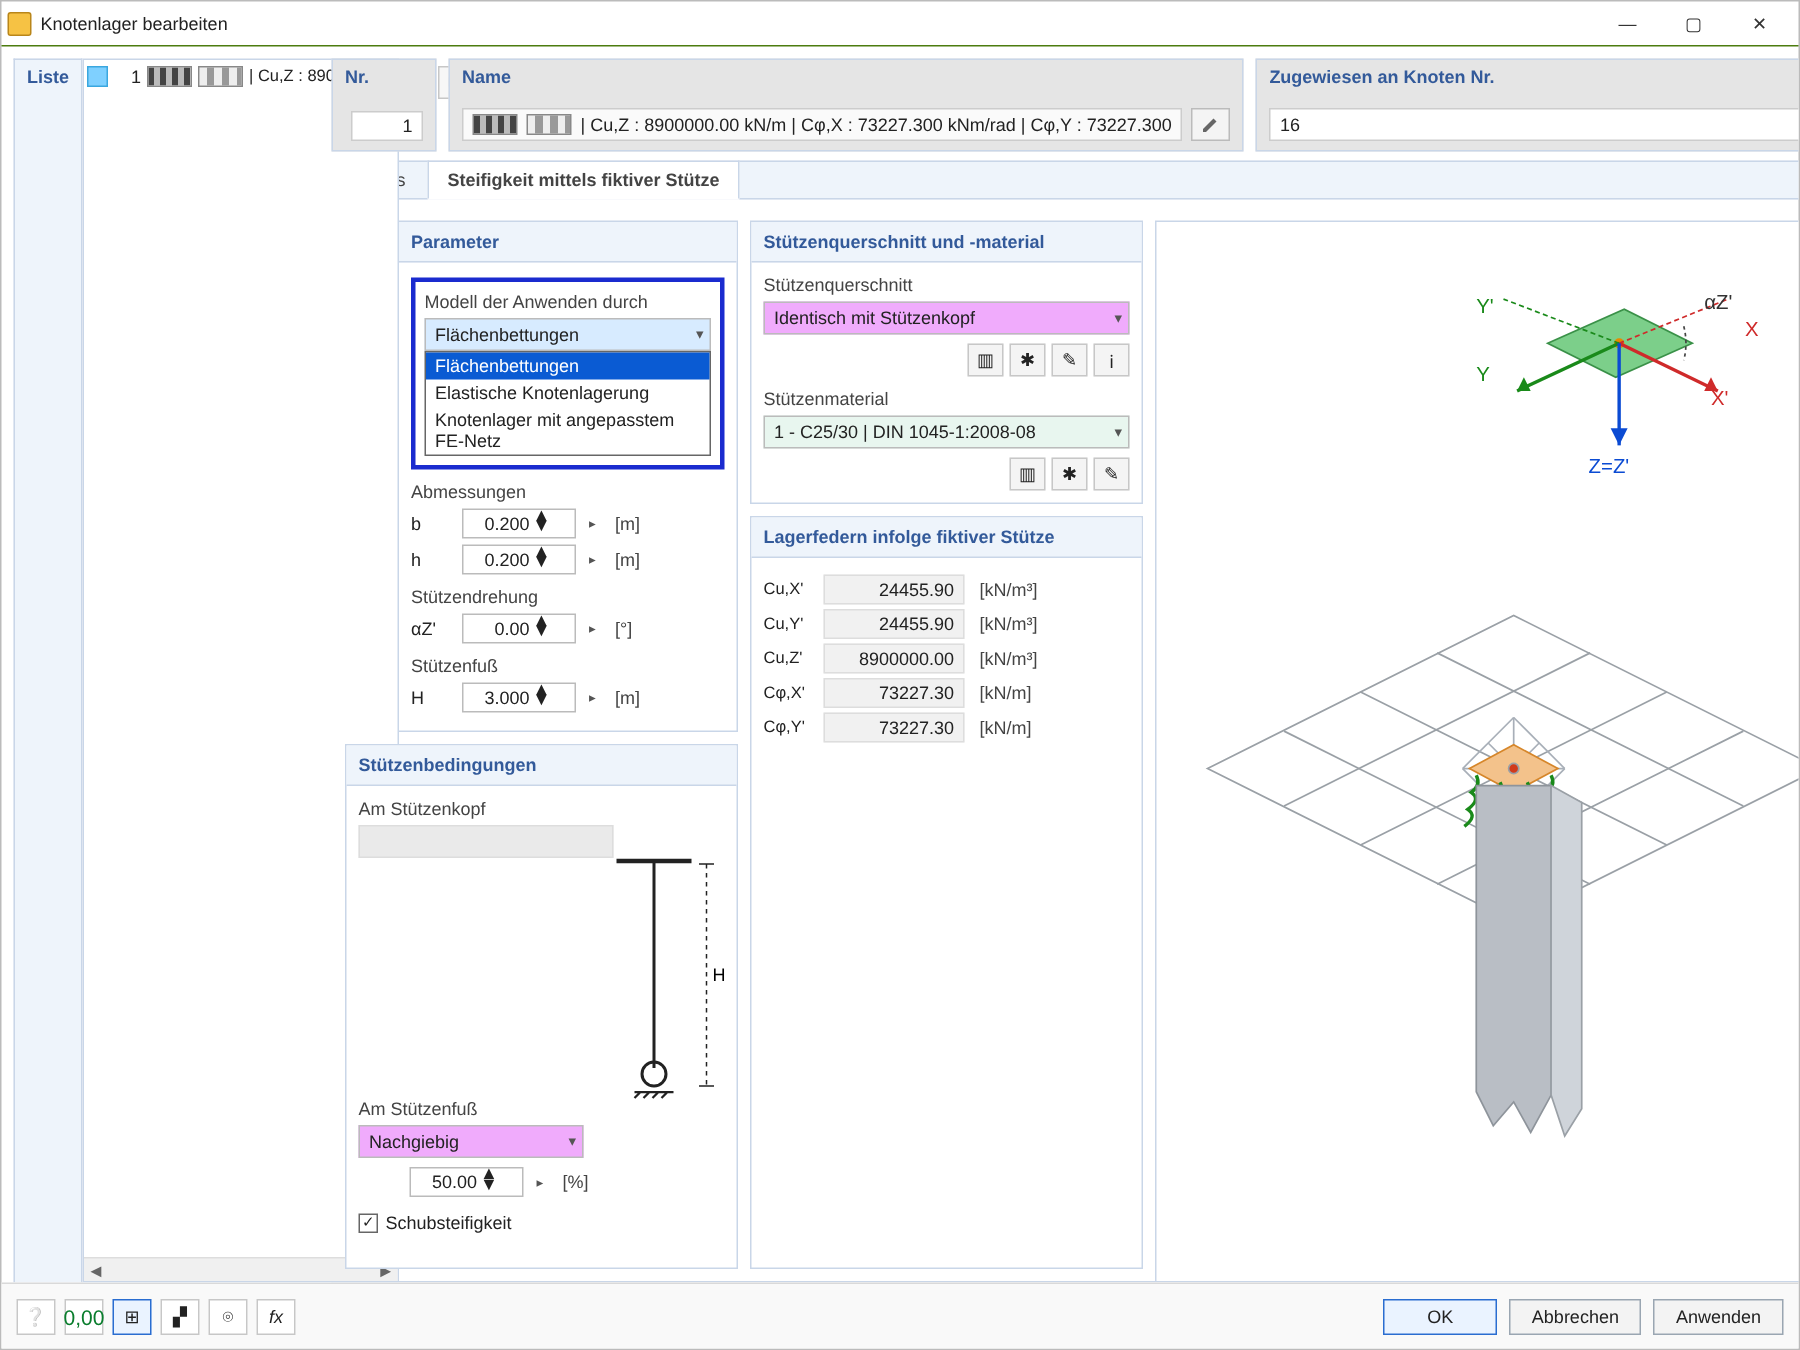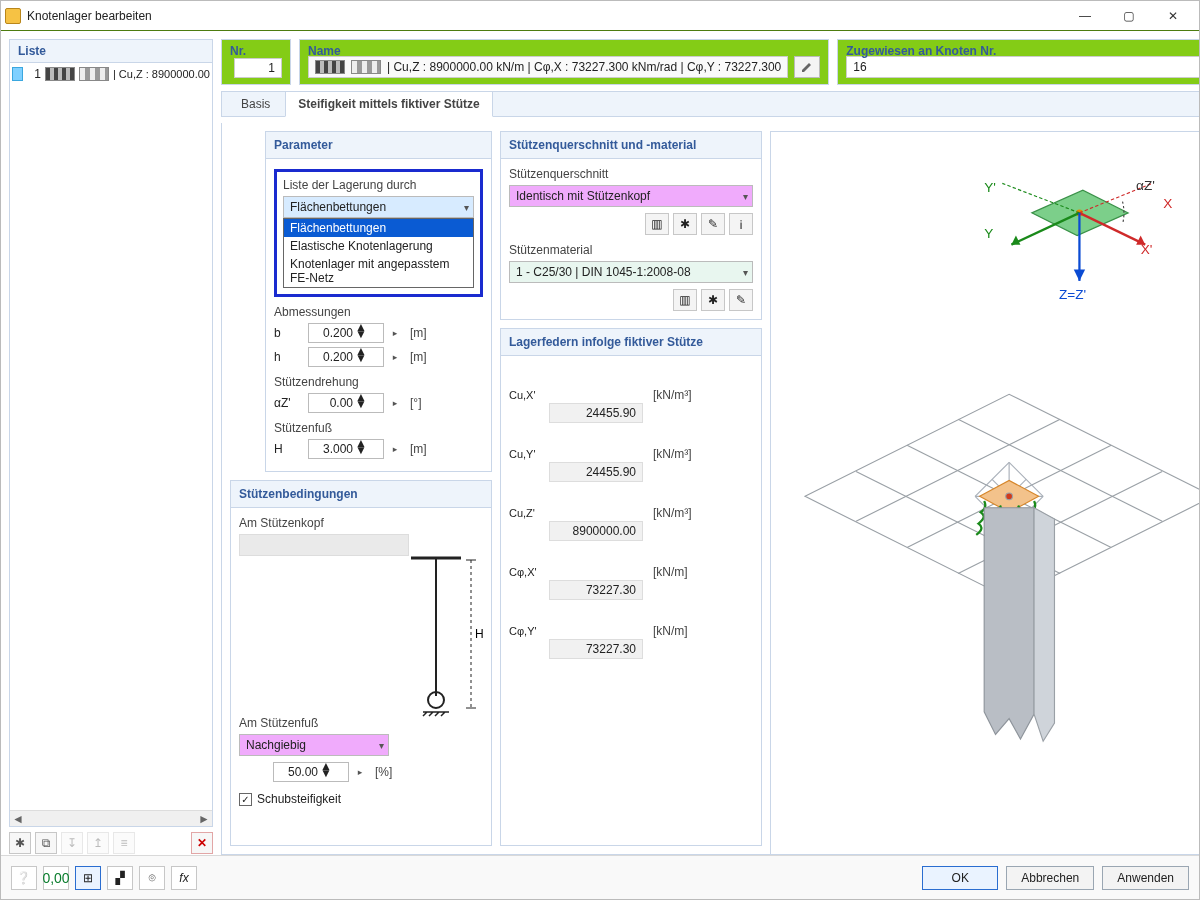--- a/index.html
+++ b/index.html
@@ -4,40 +4,40 @@
 <style>
   * { box-sizing: border-box; margin: 0; padding: 0; font-family: "Segoe UI", Tahoma, sans-serif; font-size: 12px; color: #222; }
   body { background: #fff; }
   .window { width: 1200px; height: 900px; border: 1px solid #bbb; display: flex; flex-direction: column; background:#fff; }
   .titlebar { height: 30px; display:flex; align-items:center; padding: 0 4px; border-bottom:1px solid #4d7c0f; }
   .titlebar .icon { width:16px; height:16px; margin-right:6px; display:inline-block; background:#f6c244; border:1px solid #b9861a; border-radius:2px; position:relative; }
   .titlebar .title { flex:1; }
   .winbtns { display:flex; gap:0; }
   .winbtn { width:44px; height:28px; display:flex; align-items:center; justify-content:center; color:#333; }
   .main { flex:1; display:flex; gap:8px; padding: 8px 8px 0 8px; overflow:hidden; }
-  .left { width:204px; display:flex; flex-direction:column; }
+  .left { width:204px; display:flex; flex-direction:row; }
   .panel-head { background: #eef4fb; border:1px solid #c9d6e8; border-bottom:none; padding:4px 8px; color:#335a9a; font-weight:600; }
   .panel { border:1px solid #c9d6e8; flex:1; background:#fff; position:relative; }
   .listrow { height:22px; display:flex; align-items:center; padding:0 2px; gap:4px; background:#fff; white-space:nowrap; overflow:hidden; }
   .swatch-selected { width:14px; height:14px; background:#7fd0ff; border:1px solid #3aa7df; }
   .listrow .num { width:18px; text-align:right; }
   .iconstrip { display:inline-flex; gap:0; }
   .codebars { width:30px; height:14px; background:linear-gradient(90deg,#444 0 4px,#bbb 4px 8px,#444 8px 12px,#bbb 12px 16px,#444 16px 20px,#bbb 20px 24px,#444 24px 28px,#bbb 28px 30px); border:1px solid #888; }
   .codebars.alt { background:linear-gradient(90deg,#eee 0 5px,#999 5px 10px,#eee 10px 15px,#999 15px 20px,#eee 20px 25px,#999 25px 30px); }
   .listrow .txt { font-size:11px; }
   .hscroll { position:absolute; left:0; right:0; bottom:0; height:16px; background:#f0f0f0; border-top:1px solid #ddd; display:flex; align-items:center; }
   .hscroll .arrow { width:16px; text-align:center; color:#666; }
   .hscroll .track { flex:1; background:#f7f7f7; }
   .tile-toolbar { height:24px; margin-top:4px; display:flex; align-items:center; gap:4px; }
   .tbtn { width:22px; height:22px; border:1px solid #c7c7c7; background:#f7f7f7; display:flex; align-items:center; justify-content:center; font-size:12px; color:#555; }
   .tbtn.disabled { opacity:.4; }
   .tbtn.red { color:#c00; font-weight:bold; border-color:#e2a6a6; }
   .right { flex:1; display:flex; flex-direction:column; gap:6px; }
   .toprow { display:flex; gap:8px; }
-  .numbox, .namebox, .assignbox { border:1px solid #c9d6e8; background:#84cc16; padding:6px 8px; height:46px; position:relative; }
+  .numbox, .namebox, .assignbox { border:1px solid #c9d6e8; background:#e5e5e5; padding:6px 8px; height:62px; position:relative; }
   .numbox { width:70px; }
   .numbox .head { position:absolute; top:4px; left:8px; color:#335a9a; font-weight:600; }
   .numinput { position:absolute; bottom:6px; right:8px; width:48px; height:20px; border:1px solid #ccc; background:#fff; text-align:right; padding-right:6px; line-height:18px; }
   .namebox { flex:1; display:flex; align-items:flex-end; gap:6px; }
   .namebox .head { position:absolute; top:4px; left:8px; color:#335a9a; font-weight:600; }
   .name-display { flex:1; border:1px solid #ccc; background:#fafafa; height:22px; display:flex; align-items:center; padding:0 6px; gap:6px; overflow:hidden; }
   .editbtn { width:26px; height:22px; border:1px solid #bbb; background:#f4f4f4; display:flex; align-items:center; justify-content:center; }
   .assignbox { width:420px; display:flex; align-items:flex-end; gap:6px; }
   .assignbox .head { position:absolute; top:4px; left:8px; color:#335a9a; font-weight:600; }
   .assign-input { flex:1; height:22px; border:1px solid #ccc; background:#fff; padding:0 6px; line-height:20px; }
@@ -62,21 +62,21 @@
   .dropdown-list .opt.sel { background:#0a5bd3; color:#fff; }
   .row-val { display:flex; align-items:center; gap:6px; margin:4px 0; }
   .row-val .lbl { width:28px; }
   .spin { width:76px; height:20px; border:1px solid #bbb; background:#fff; display:flex; align-items:flex-start; }
   .spin input { border:none; width:46px; text-align:right; padding-right:2px; height:18px; background:transparent; }
   .spin .arrows { width:12px; display:flex; flex-direction:column; font-size:7px; line-height:7px; color:#555; align-items:center;}
   .nudge { width:10px; text-align:center; color:#555; font-size:9px; }
   .unit { margin-left:4px; color:#444; }
   .icon-toolbar { display:flex; gap:4px; margin-top:6px; justify-content:flex-end; }
   .ibtn { width:24px; height:22px; border:1px solid #c7c7c7; background:#f4f4f4; display:flex; align-items:center; justify-content:center; font-size:12px; }
-  .readonly-field { width:94px; height:20px; background:#f1f1f1; border:1px solid #ddd; text-align:right; padding-right:6px; line-height:18px;margin-top:36px; }
+  .readonly-field { width:94px; height:20px; background:#f1f1f1; border:1px solid #ddd; text-align:right; padding-right:6px; line-height:18px; }
   .disabled-box { width:170px; height:22px; background:#eaeaea; border:1px solid #ddd; }
   .checkbox { display:flex; align-items:center; gap:5px; margin-top:10px; }
   .checkbox .box { width:13px; height:13px; border:1px solid #666; background:#fff; font-size:10px; line-height:11px; text-align:center; }
   .springrow { display:flex; align-items:center; gap:6px; margin:3px 0; }
   .springrow .slbl { width:34px; font-size:11px; }
   .preview { flex:1; background:#fff; border:1px solid #c9d6e8; position:relative; }
   .column-drawing svg { display:block; }
   .col-drw { position:absolute; right:6px; top:402px; }
   .footer { height:44px; border-top:1px solid #d9d9d9; padding:6px 10px; display:flex; align-items:center; justify-content:space-between; background:#f9f9f9; }
   .footer .left-icons { display:flex; gap:6px; }
@@ -164,21 +164,21 @@
         <div class="tab active">Steifigkeit mittels fiktiver Stütze</div>
       </div>
 
       <div class="content">
 
         <div class="col a">
           <div class="group" style="flex:0 0 auto;margin-left:35px;">
             <div class="group-title">Parameter</div>
             <div class="group-body">
               <div class="dropdown-wrap">
-                <div class="section-label" style="margin-top:0">Liste der Lagerung durch</div>
+                <div class="section-label" style="margin-top:0">Modell der Anwenden durch</div>
                 <div class="combobox highlight">
                   <span>Flächenbettungen</span>
                   <span class="chev">▾</span>
                 </div>
                 <div class="dropdown-list">
                   <div class="opt sel">Flächenbettungen</div>
                   <div class="opt">Elastische Knotenlagerung</div>
                   <div class="opt">Knotenlager mit angepasstem FE-Netz</div>
                 </div>
               </div>

